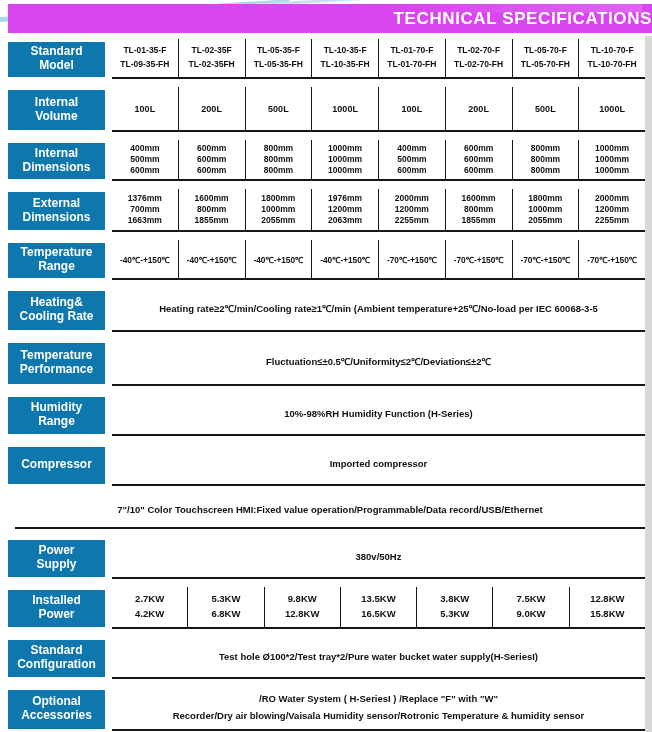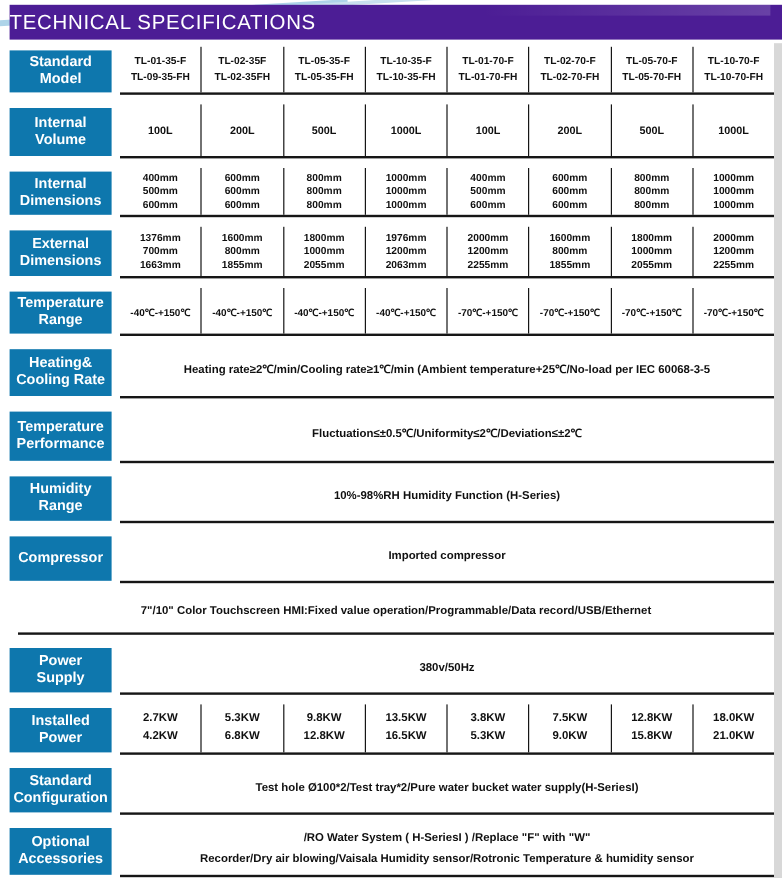--- a/index.html
+++ b/index.html
@@ -15,36 +15,36 @@
     transform:rotate(-3.5deg);
     z-index:0;
   }
   .swoosh2 {
     position:absolute; top:2px; left:150px; width:260px; height:3px;
     background:#c8e0ee; transform:rotate(-3.5deg); z-index:0;
   }
   .banner {
     position:relative; z-index:1;
     margin:4px 0 6px 8px; height:29px;
-    background:#4c1d95;
-    color:#ffffff; font-weight:normal; font-size:17px; letter-spacing:0.6px;
-    display:flex; align-items:center; justify-content:flex-start;
+    background:#d946ef;
+    color:#ffffff; font-weight:bold; font-size:17px; letter-spacing:0.6px;
+    display:flex; align-items:center; justify-content:flex-end;
   }
   .banner::after {
     content:""; position:absolute; right:10px; top:0; width:240px; height:9px;
     background:linear-gradient(to right, rgba(255,255,255,0), rgba(255,255,255,0.16));
     pointer-events:none;
   }
   .edge-strip {
     position:absolute; right:0; top:36px; bottom:0; width:7px;
     background:#d8d8d8; z-index:2;
   }
   .row { display:flex; align-items:center; margin:0 0 8px 8px; position:relative; z-index:1; }
   .rlabel {
-    width:85px; flex-shrink:0; height:calc(100% - 5px);
+    width:97px; flex-shrink:0; height:calc(100% - 5px);
     background:#0e77ad; color:#ffffff;
     font-weight:bold; font-size:12px; line-height:1.13;
     display:flex; flex-direction:column; align-items:center; justify-content:center;
     text-align:center; box-sizing:border-box; padding:1px;
   }
   .rlabel span { display:block; }
   .cells {
     flex:1; align-self:stretch; display:flex;
     margin-left:7px; margin-right:7px;
     border-bottom:2px solid #161616;
@@ -372,24 +372,20 @@
         <span>5.3KW</span>
       </div>
     <div class="cell">
         <span>7.5KW</span>
         <span>9.0KW</span>
       </div>
     <div class="cell">
         <span>12.8KW</span>
         <span>15.8KW</span>
       </div>
-    <div class="cell">
-        <span>18.0KW</span>
-        <span>21.0KW</span>
-      </div>
   </div>
 </div>
 
 <div class="row r12">
   <div class="rlabel">
     <span>Standard</span>
     <span>Configuration</span>
   </div>
   <div class="merged">
     <span>Test hole Ø100*2/Test tray*2/Pure water bucket water supply(H-SeriesI)</span>

